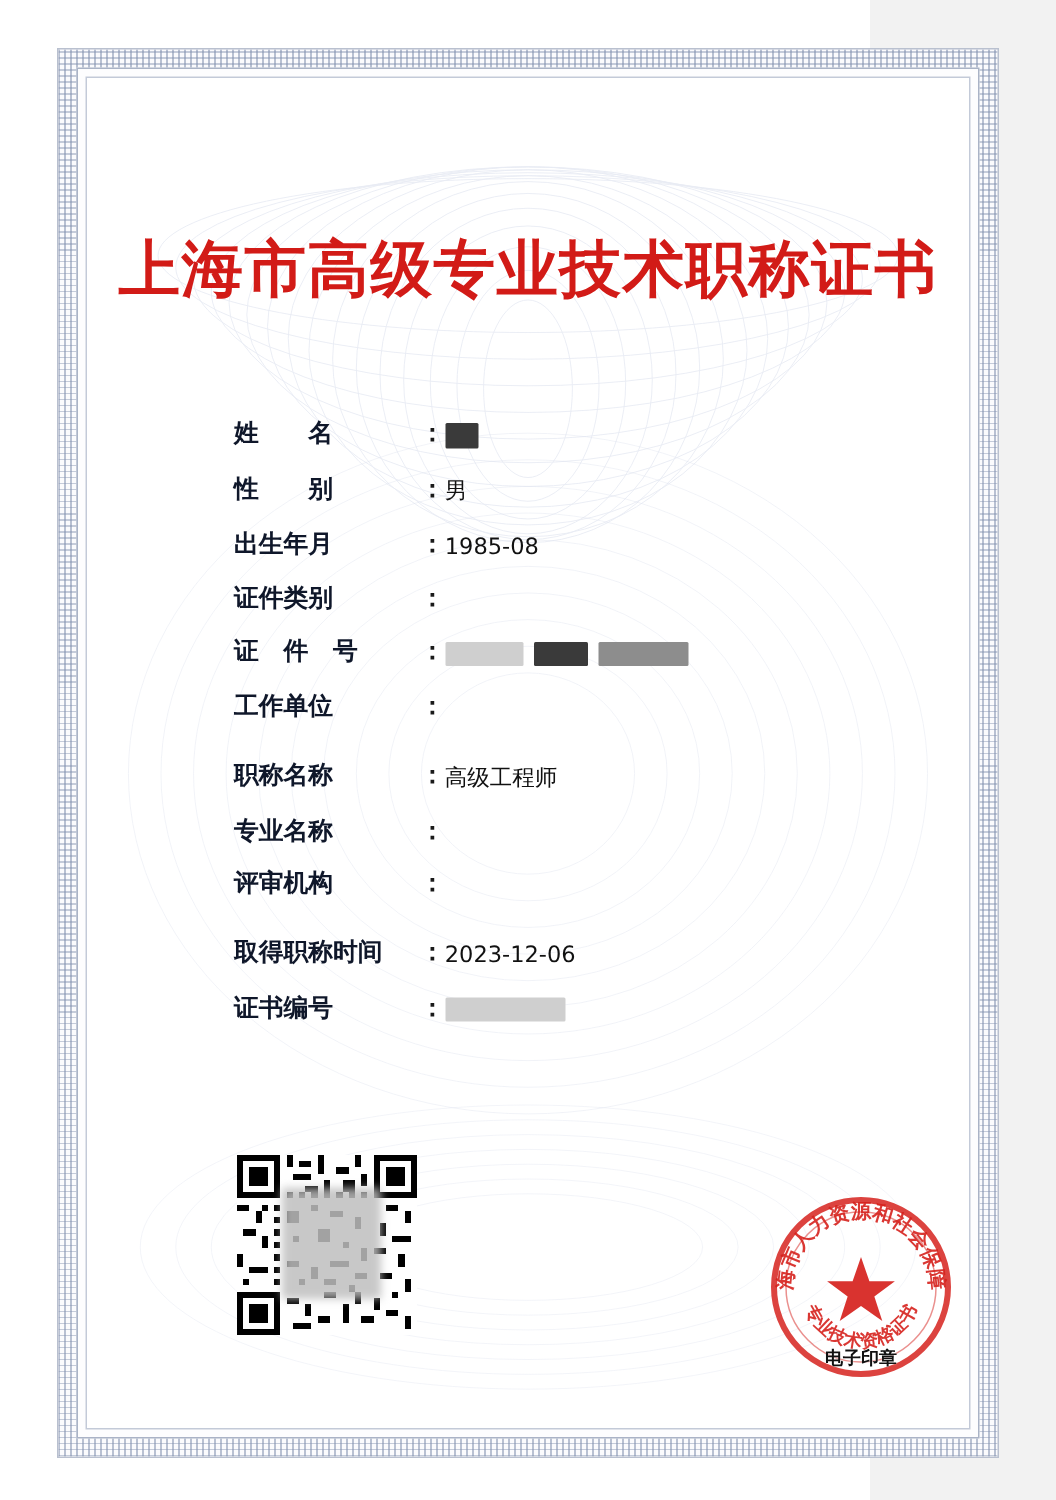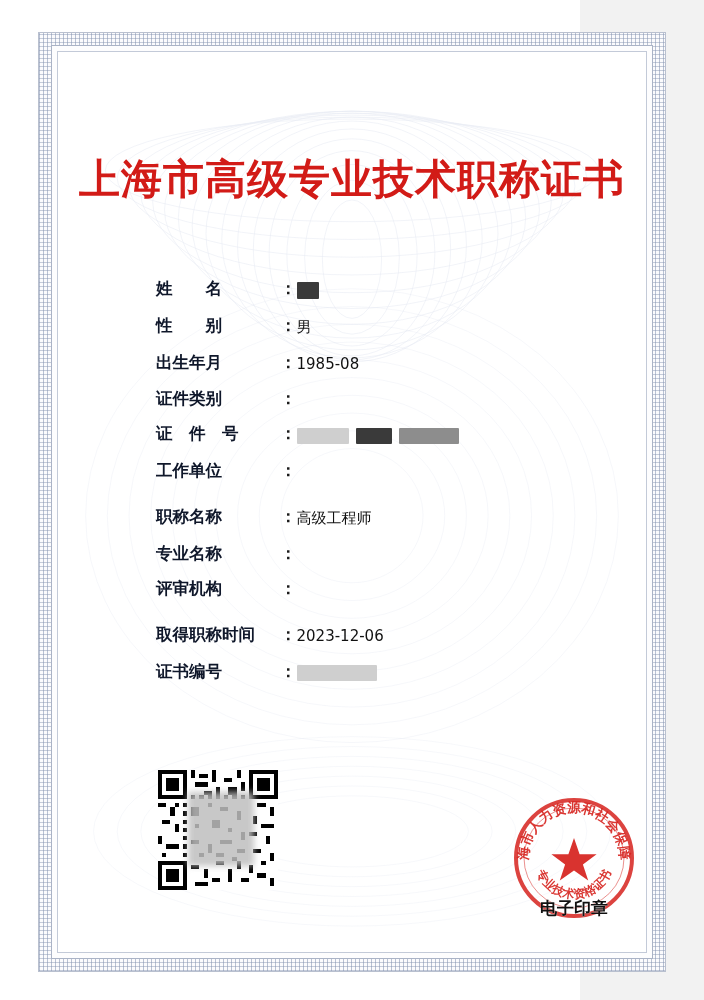--- a/index.html
+++ b/index.html
@@ -191,21 +191,21 @@
     height: 128px;
   }
   .seal-label {
     position: absolute;
     left: 452px;
     top: 845px;
     width: 128px;
     text-align: center;
     font-family: "DejaVu Sans", sans-serif;
     font-weight: bold;
-    font-size: 17px;
+    font-size: 12px;
     color: #111;
     text-shadow: 0 0 1px #fff;
   }
 </style>
 </head>
 <body>
 
 <div id="cert-page">
   <div class="frame-outer">
     <div class="frame-mid">

